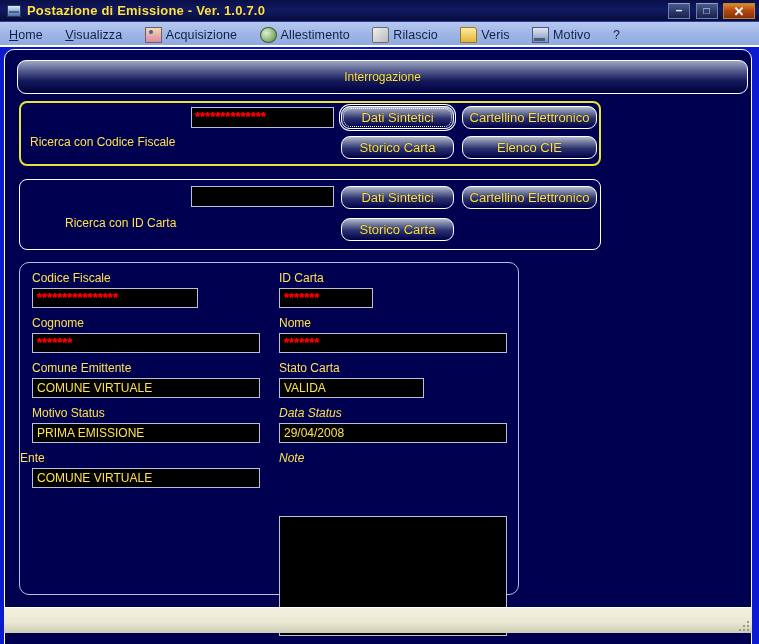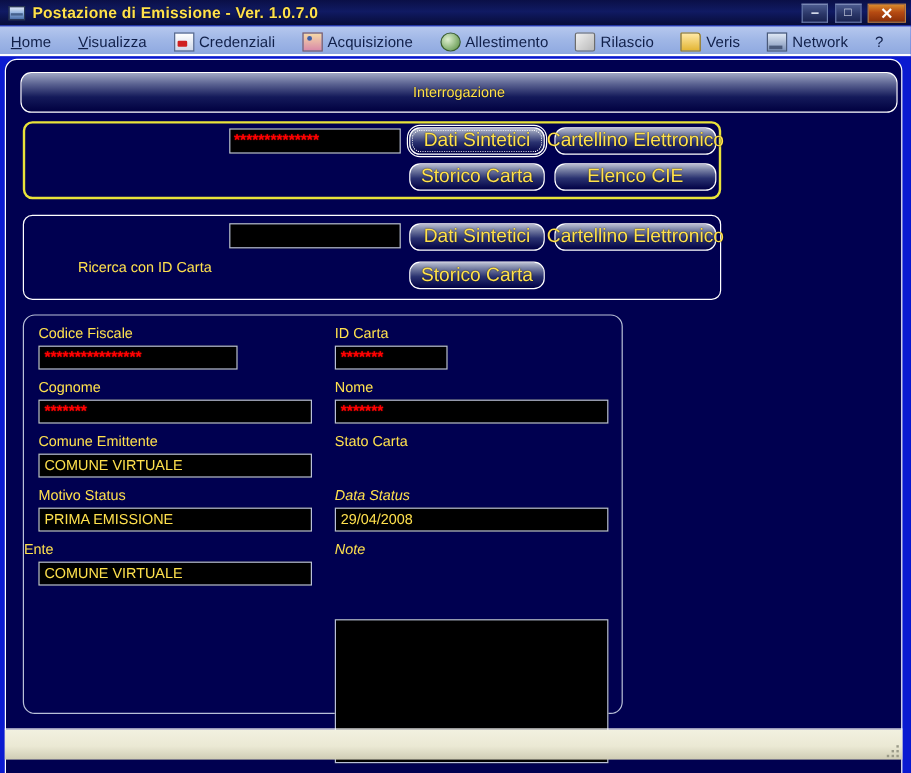--- a/index.html
+++ b/index.html
@@ -152,21 +152,21 @@
     display:inline-block;color:#ff0000;font-weight:bold;
     letter-spacing:0px;font-size:13px;line-height:15px;
     text-shadow:0 0 1px #d00000;
   }
 
   
   .abtn{
     position:absolute;box-sizing:border-box;
     border:1px solid #ffffff;border-radius:9px;
     background:linear-gradient(to bottom,#b7bccf 0%,#7e86a8 20%,#2a3270 55%,#000044 100%);
-    color:#ffe14d;font-size:16px;
+    color:#ffe14d;font-size:13px;
     display:flex;align-items:center;justify-content:center;
     text-shadow:0 0 1px #000;
     cursor:default;white-space:nowrap;
   }
   .abtn.focused{ box-shadow:0 0 0 1px #000050, 0 0 0 2px #ffffff; }
   .abtn.focused:after{
     content:"";position:absolute;left:1px;top:1px;right:1px;bottom:1px;
     border:1px dotted #ffffff;border-radius:8px;
   }
 
@@ -226,57 +226,54 @@
   </div>
 
   <div id="menubar">
     <div class="menu-item">
       <span class="mlabel"><u>H</u>ome</span>
     </div>
     <div class="menu-item">
       <span class="mlabel"><u>V</u>isualizza</span>
     </div>
     <div class="menu-item">
-      <span class="mico cred"></span>
-      <span class="mlabel">Credenziali</span>
-    </div>
-    <div class="menu-item">
       <span class="mico acq"></span>
       <span class="mlabel">Acquisizione</span>
     </div>
     <div class="menu-item">
       <span class="mico all"></span>
       <span class="mlabel">Allestimento</span>
     </div>
     <div class="menu-item">
       <span class="mico ril"></span>
       <span class="mlabel">Rilascio</span>
     </div>
     <div class="menu-item">
       <span class="mico ver"></span>
       <span class="mlabel">Veris</span>
     </div>
     <div class="menu-item">
       <span class="mico net"></span>
-      <span class="mlabel">Network</span>
+      <span class="mlabel">Motivo</span>
     </div>
     <div class="menu-item">
       <span class="mlabel">?</span>
     </div>
   </div>
 
   <div id="client">
 
     <div id="form-panel">
 
       <div id="banner">
         <span class="btext">Interrogazione</span>
       </div>
 
       <div id="box-cf" class="search-box">
+        <span class="box-label">Ricerca con Codice Fiscale</span>
 
         <div class="tinput" style="left:170px;top:4px;width:143px;height:21px;">
           <span class="redact">**************</span>
         </div>
 
         <div class="abtn focused" style="left:320px;top:3px;width:113px;height:23px;">
           <span>Dati Sintetici</span>
         </div>
         <div class="abtn" style="left:441px;top:3px;width:135px;height:23px;">
           <span>Cartellino Elettronico</span>
@@ -326,20 +323,21 @@
 
         <span class="flabel" style="left:259px;top:53px;">Nome</span>
         <div class="fval" style="left:259px;top:70px;width:228px;height:20px;">
           <span class="redact">*******</span>
         </div>
 
         <span class="flabel" style="left:12px;top:98px;">Comune Emittente</span>
         <div class="fval" style="left:12px;top:115px;width:228px;height:20px;">COMUNE VIRTUALE</div>
 
         <span class="flabel" style="left:259px;top:98px;">Stato Carta</span>
+        <div class="fval" style="left:259px;top:115px;width:145px;height:20px;">VALIDA</div>
 
         <span class="flabel" style="left:12px;top:143px;">Motivo Status</span>
         <div class="fval" style="left:12px;top:160px;width:228px;height:20px;">PRIMA EMISSIONE</div>
 
         <span class="flabel" style="left:259px;top:143px;font-style:italic;">Data Status</span>
         <div class="fval" style="left:259px;top:160px;width:228px;height:20px;">29/04/2008</div>
 
         <span class="flabel" style="left:0;top:188px;">Ente</span>
         <div class="fval" style="left:12px;top:205px;width:228px;height:20px;">COMUNE VIRTUALE</div>
 

